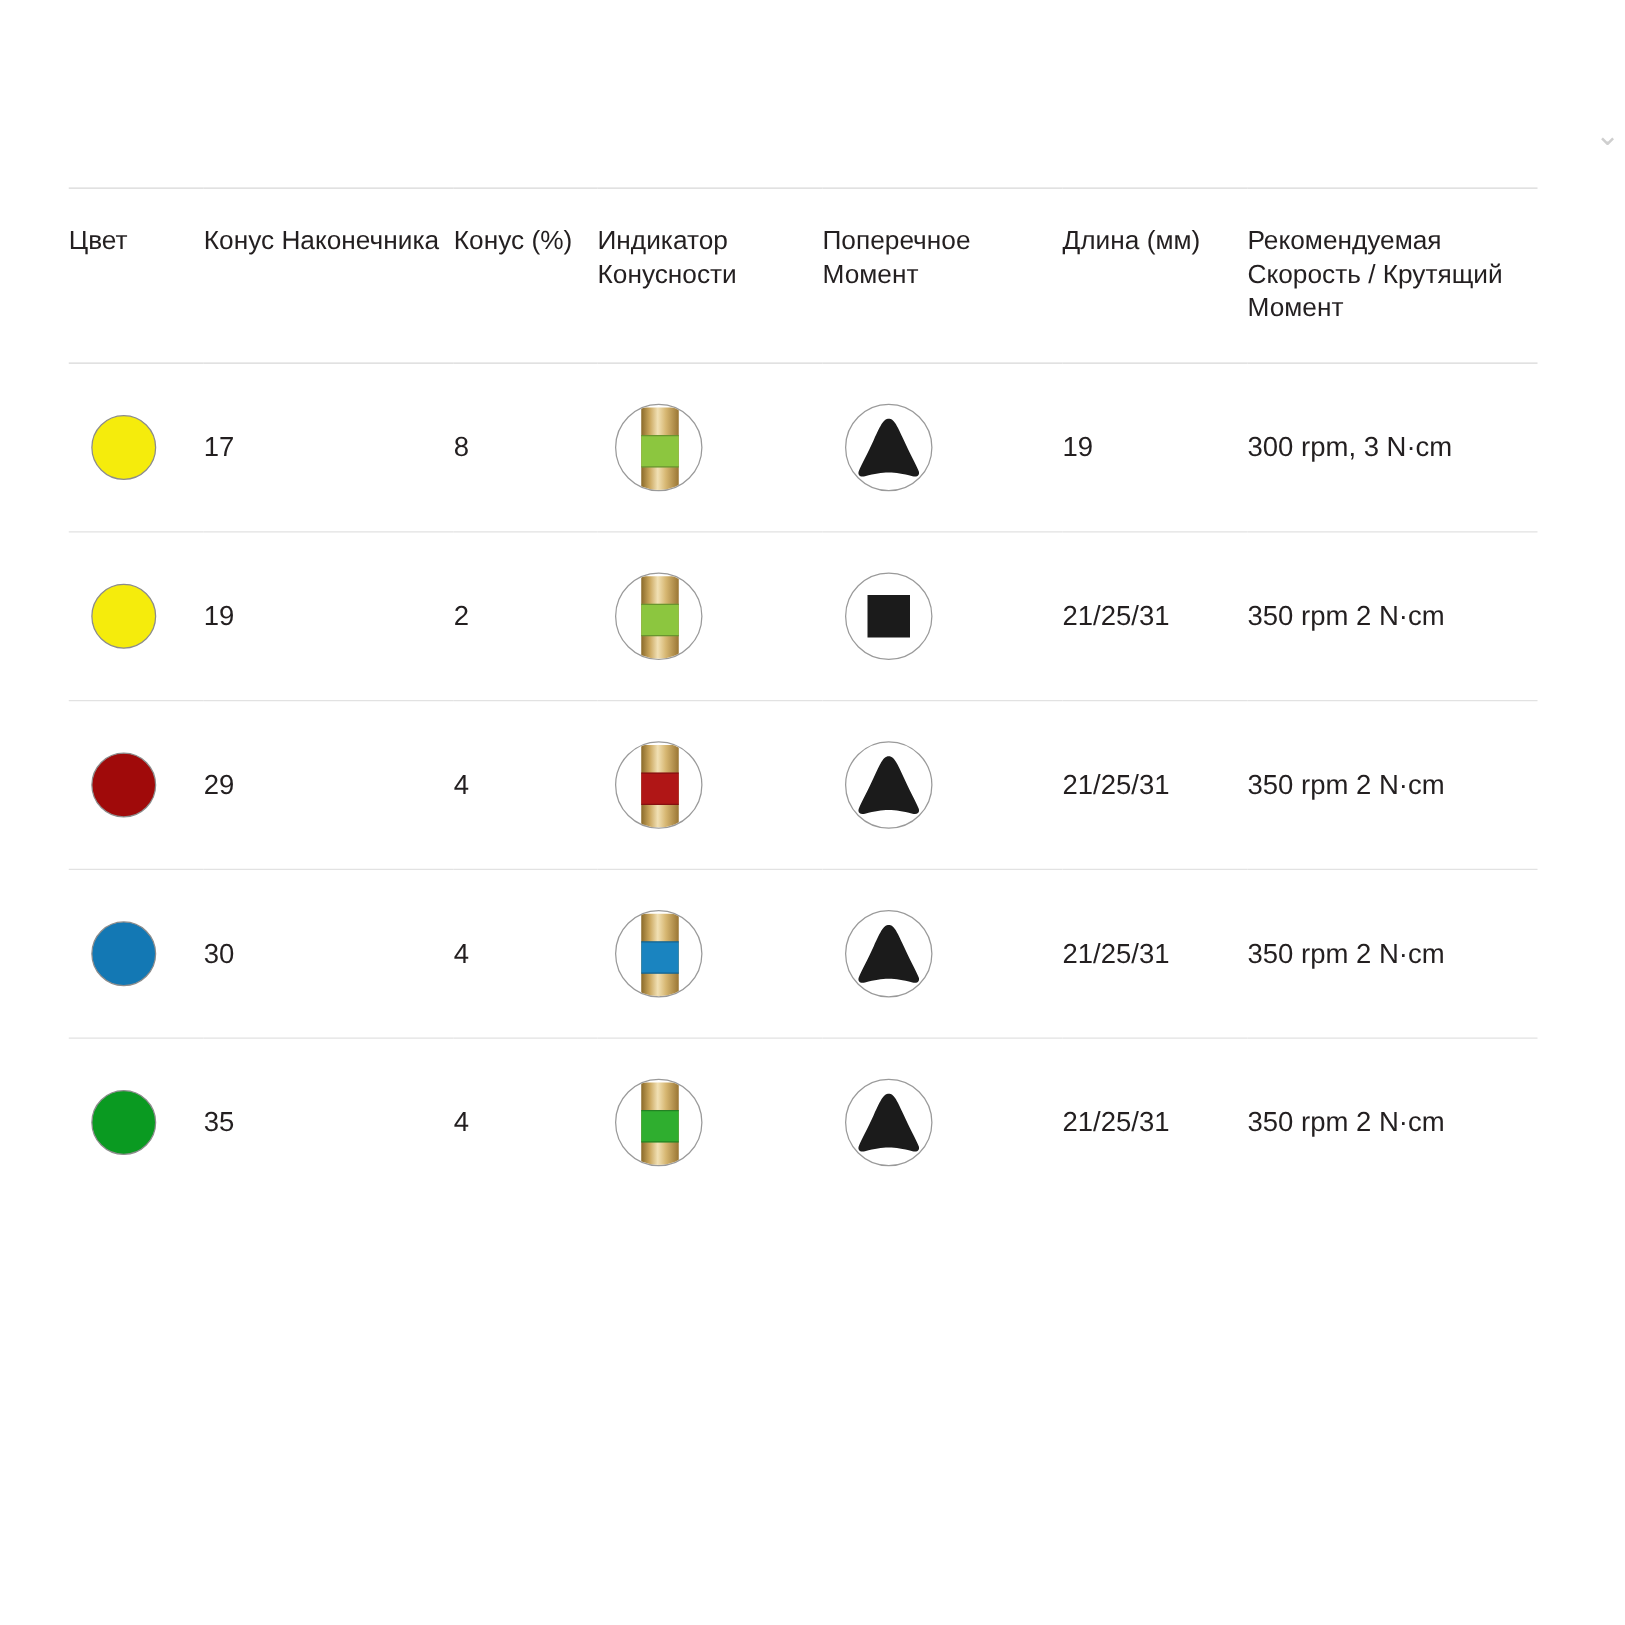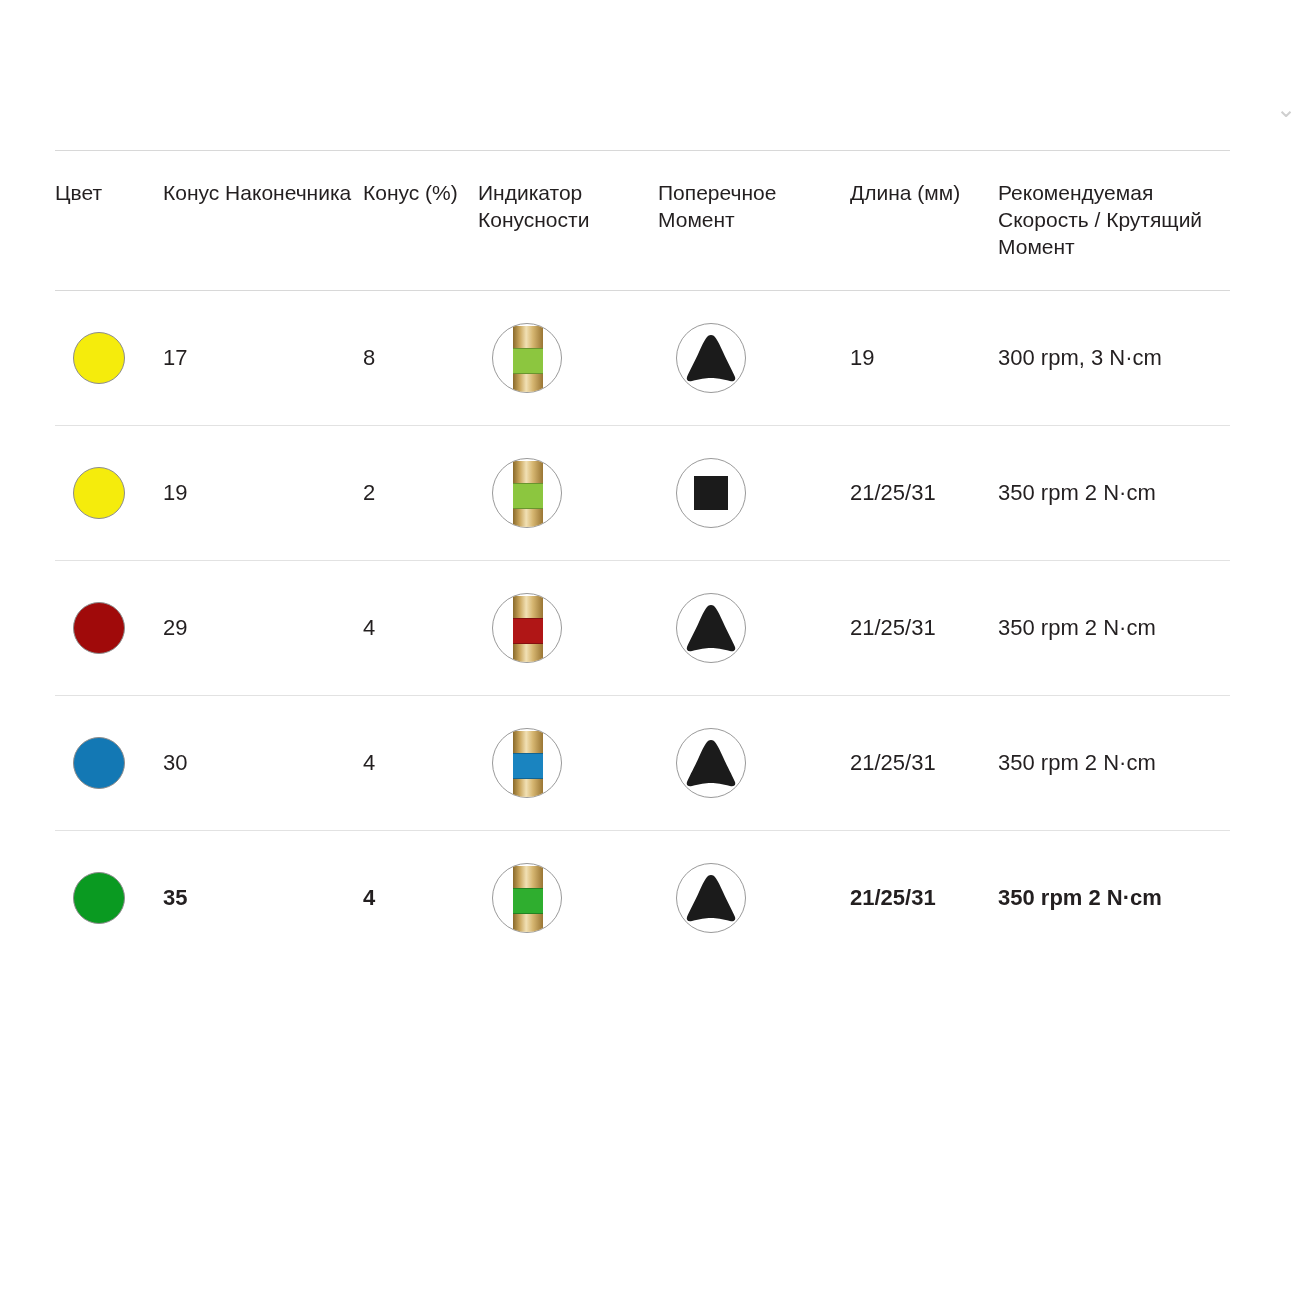--- a/index.html
+++ b/index.html
@@ -48,21 +48,21 @@
   }
   tbody td {
     vertical-align: middle;
     font-size: 22px;
     color: #231f20;
     padding: 22px 10px 22px 0;
     border-bottom: 1px solid #e2e2e2;
     height: 90px;
     margin-left: 47px;
   }
-  tbody tr:last-child td { border-bottom: none; font-weight: bold; }
+  tbody tr:last-child td { border-bottom: none; }
 
   
   .dot {
     width: 52px;
     height: 52px;
     border-radius: 50%;
     border: 1px solid #8c8c8c;
     box-sizing: border-box;
     margin-left: 18px;
   }

